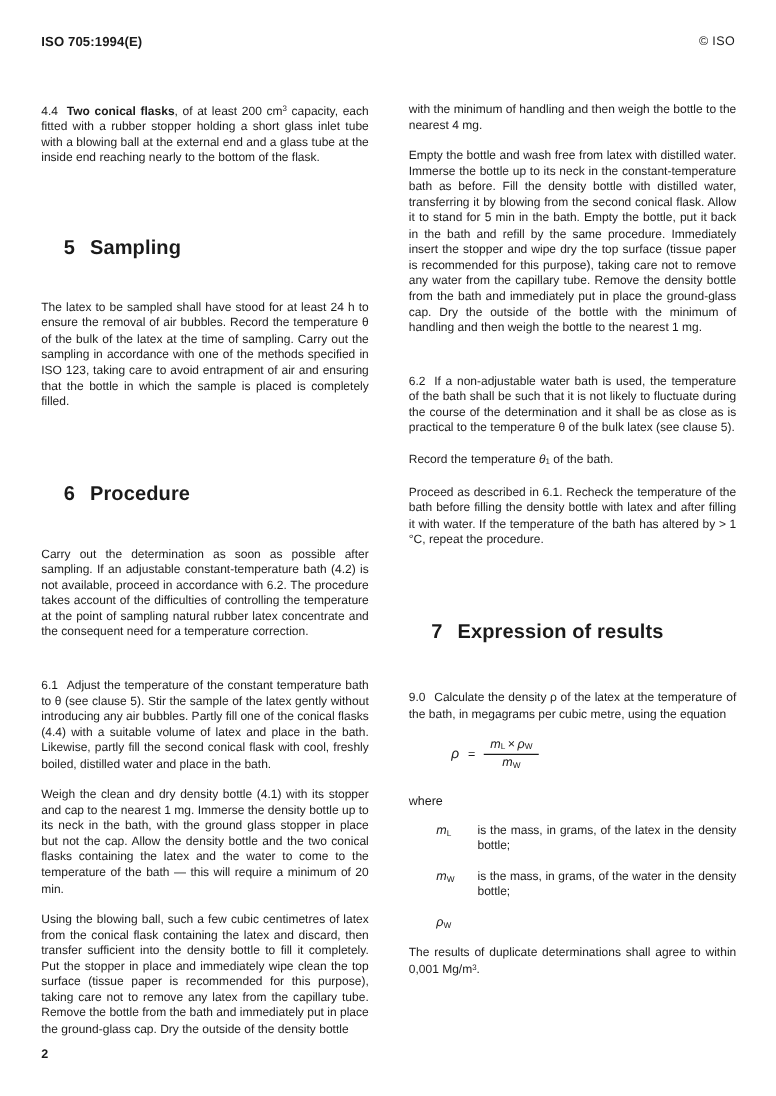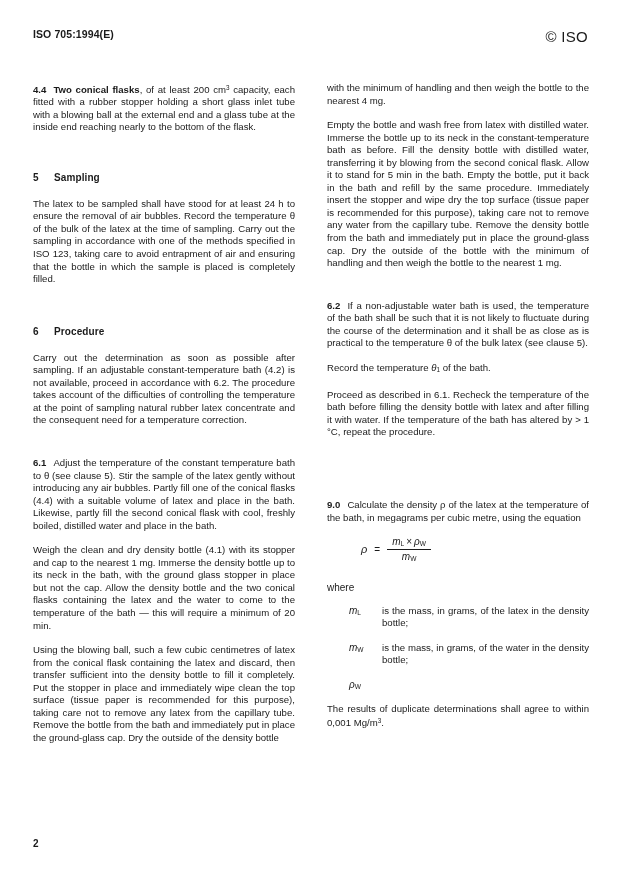--- a/index.html
+++ b/index.html
@@ -32,21 +32,21 @@
     height: 16px;
   }
   .runhead .doc-id {
     float: left;
     font-size: 10.5px;
     font-weight: bold;
     letter-spacing: 0.1px;
   }
   .runhead .copyright {
     float: right;
-    font-size: 15px;
+    font-size: 10px;
     font-weight: normal;
     letter-spacing: 0.3px;
   }
 
   
   .columns {
     position: absolute;
     top: 82px;
     left: 33px;
     width: 556px;
@@ -63,32 +63,32 @@
   p.body {
     margin: 0 0 12px 0;
     font-size: 9.6px;
     line-height: 12.55px;
     text-align: justify;
     text-justify: inter-word;
     letter-spacing: 0.01px;
   }
 
   .clause-num {
-    font-weight: bold;
+    font-weight: normal;
   }
   .run-in-title {
     font-weight: bold;
   }
   .lead-gap { display: inline-block; width: 7px; }
 
   
   h2.section {
-    margin: 0;
+    margin: 18px;
     padding: 0;
-    font-size: 10px;
+    font-size: 16px;
     font-weight: bold;
     letter-spacing: 0.1px;
   }
   h2.section .num {
     display: inline-block;
     width: 21px;
   }
   .sp-before-5  { height: 26px; }
   .sp-after-5   { height: 15px; }
   .sp-before-6  { height: 28px; }
@@ -232,20 +232,23 @@
         <span class="clause-num">6.2</span><span class="lead-gap"></span><span>If a non-adjustable water bath is used, the temperature of the bath shall be such that it is not likely to fluctuate during the course of the determination and it shall be as close as is practical to the temperature θ of the bulk latex (see clause 5).</span>
       </p>
 
       <p class="body">
         <span>Record the temperature </span><var><span>θ</span><sub>1</sub></var><span> of the bath.</span>
       </p>
 
       <p class="body">Proceed as described in 6.1. Recheck the temperature of the bath before filling the density bottle with latex and after filling it with water. If the temperature of the bath has altered by &gt; 1 °C, repeat the procedure.</p>
 
       <div class="sp-before-7"></div>
+      <h2 class="section">
+        <span class="num">7</span><span>Expression of results</span>
+      </h2>
       <div class="sp-after-7"></div>
 
       <p class="body">
         <span class="clause-num">9.0</span><span class="lead-gap"></span><span>Calculate the density ρ of the latex at the temperature of the bath, in megagrams per cubic metre, using the equation</span>
       </p>
 
       <div class="equation">
         <span class="eq-row">
           <span class="eq-lhs">ρ</span>
           <span class="eq-eq">=</span>

